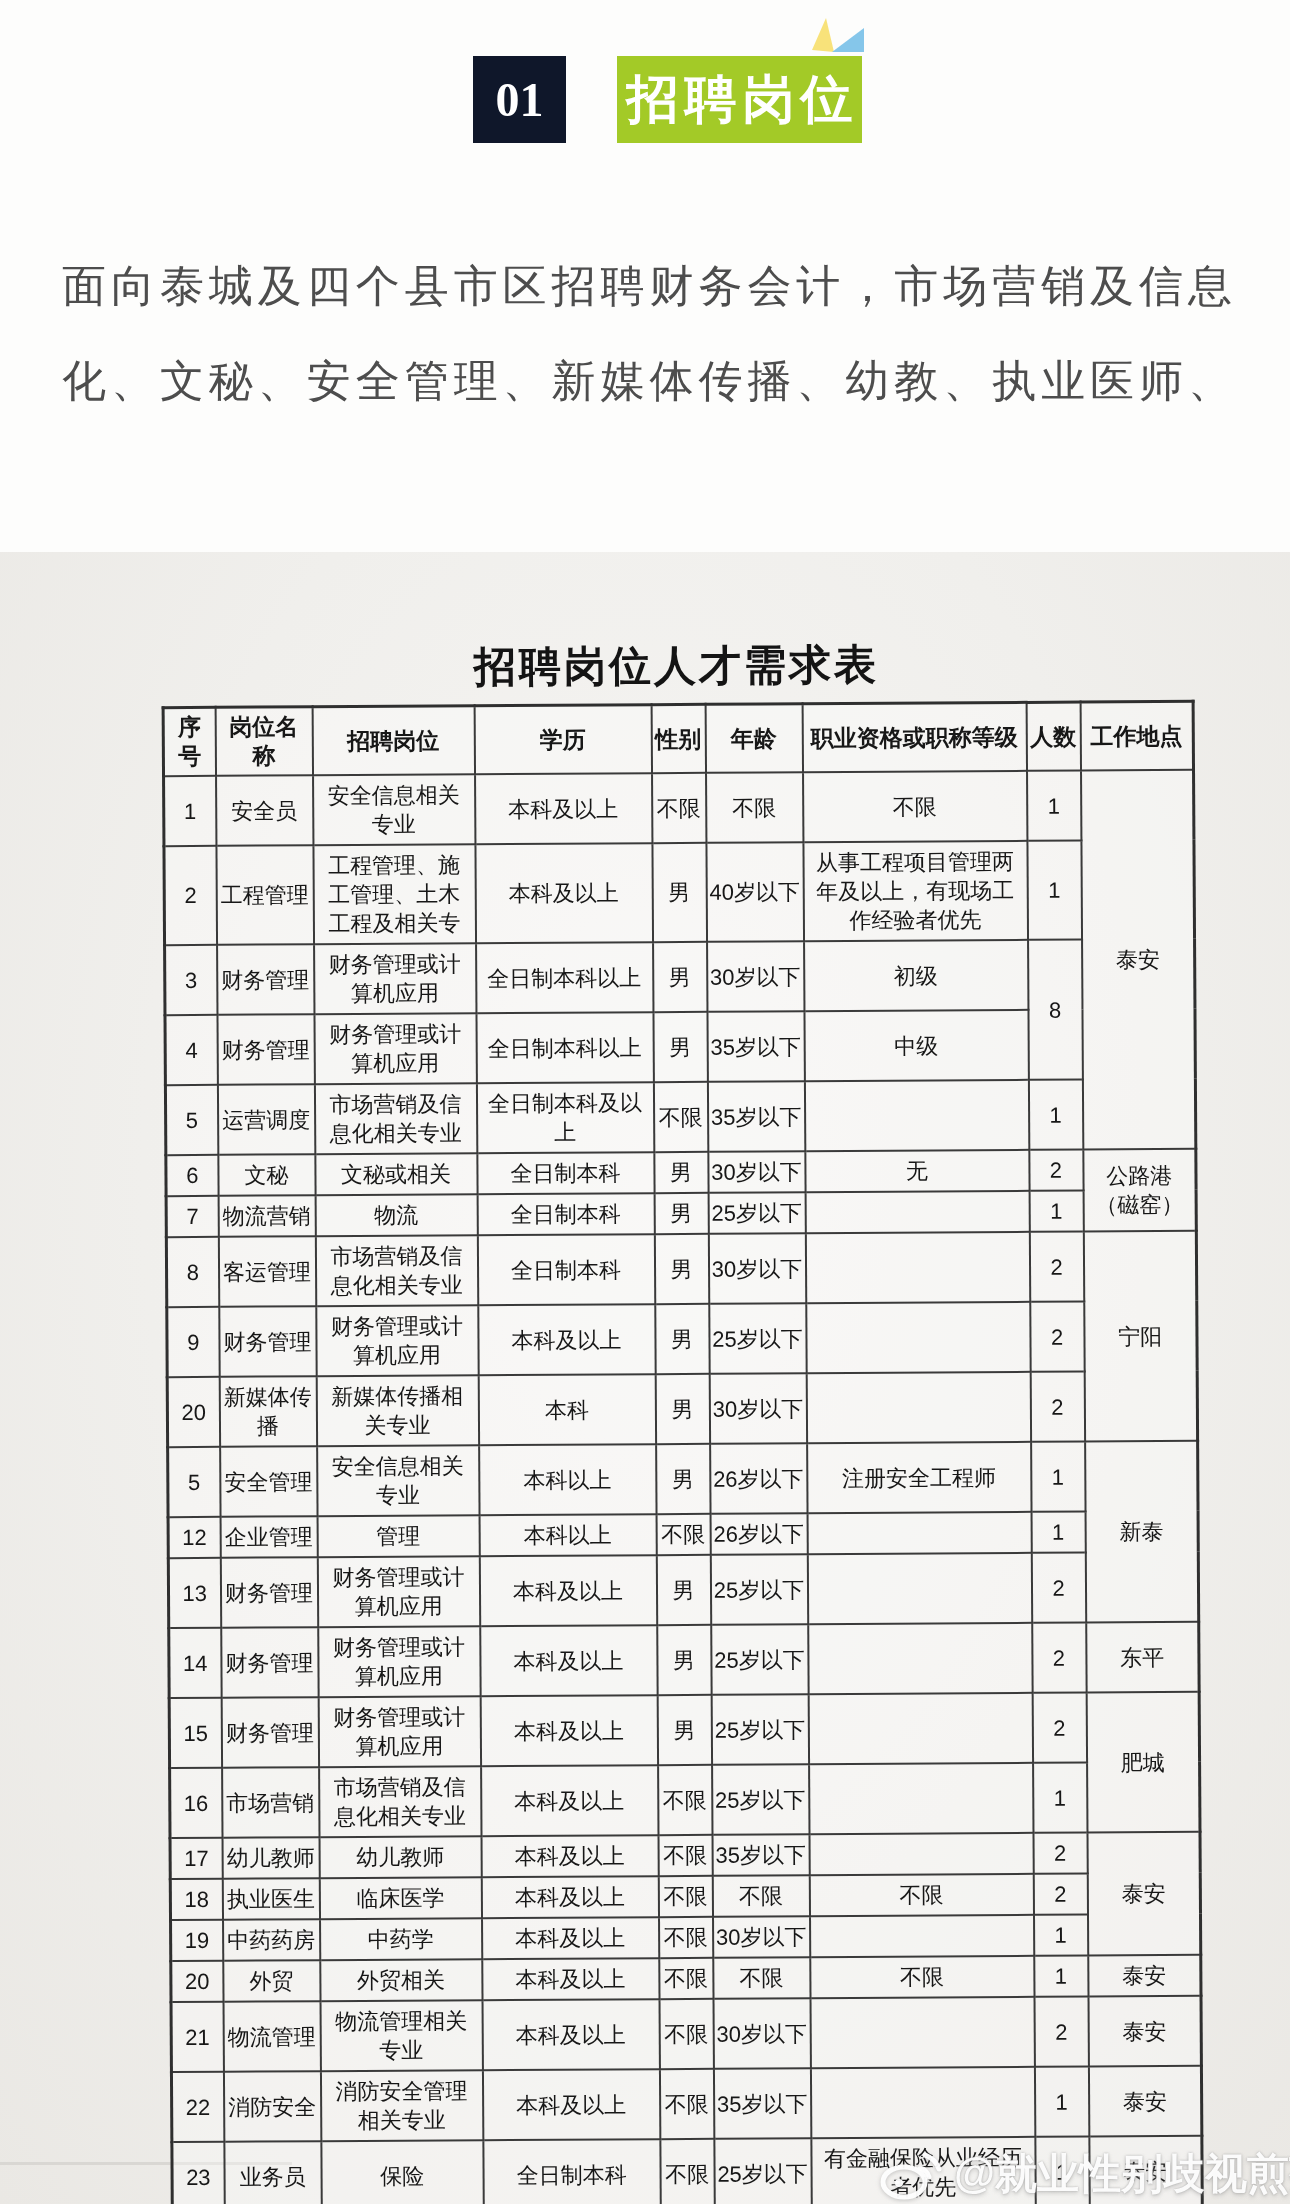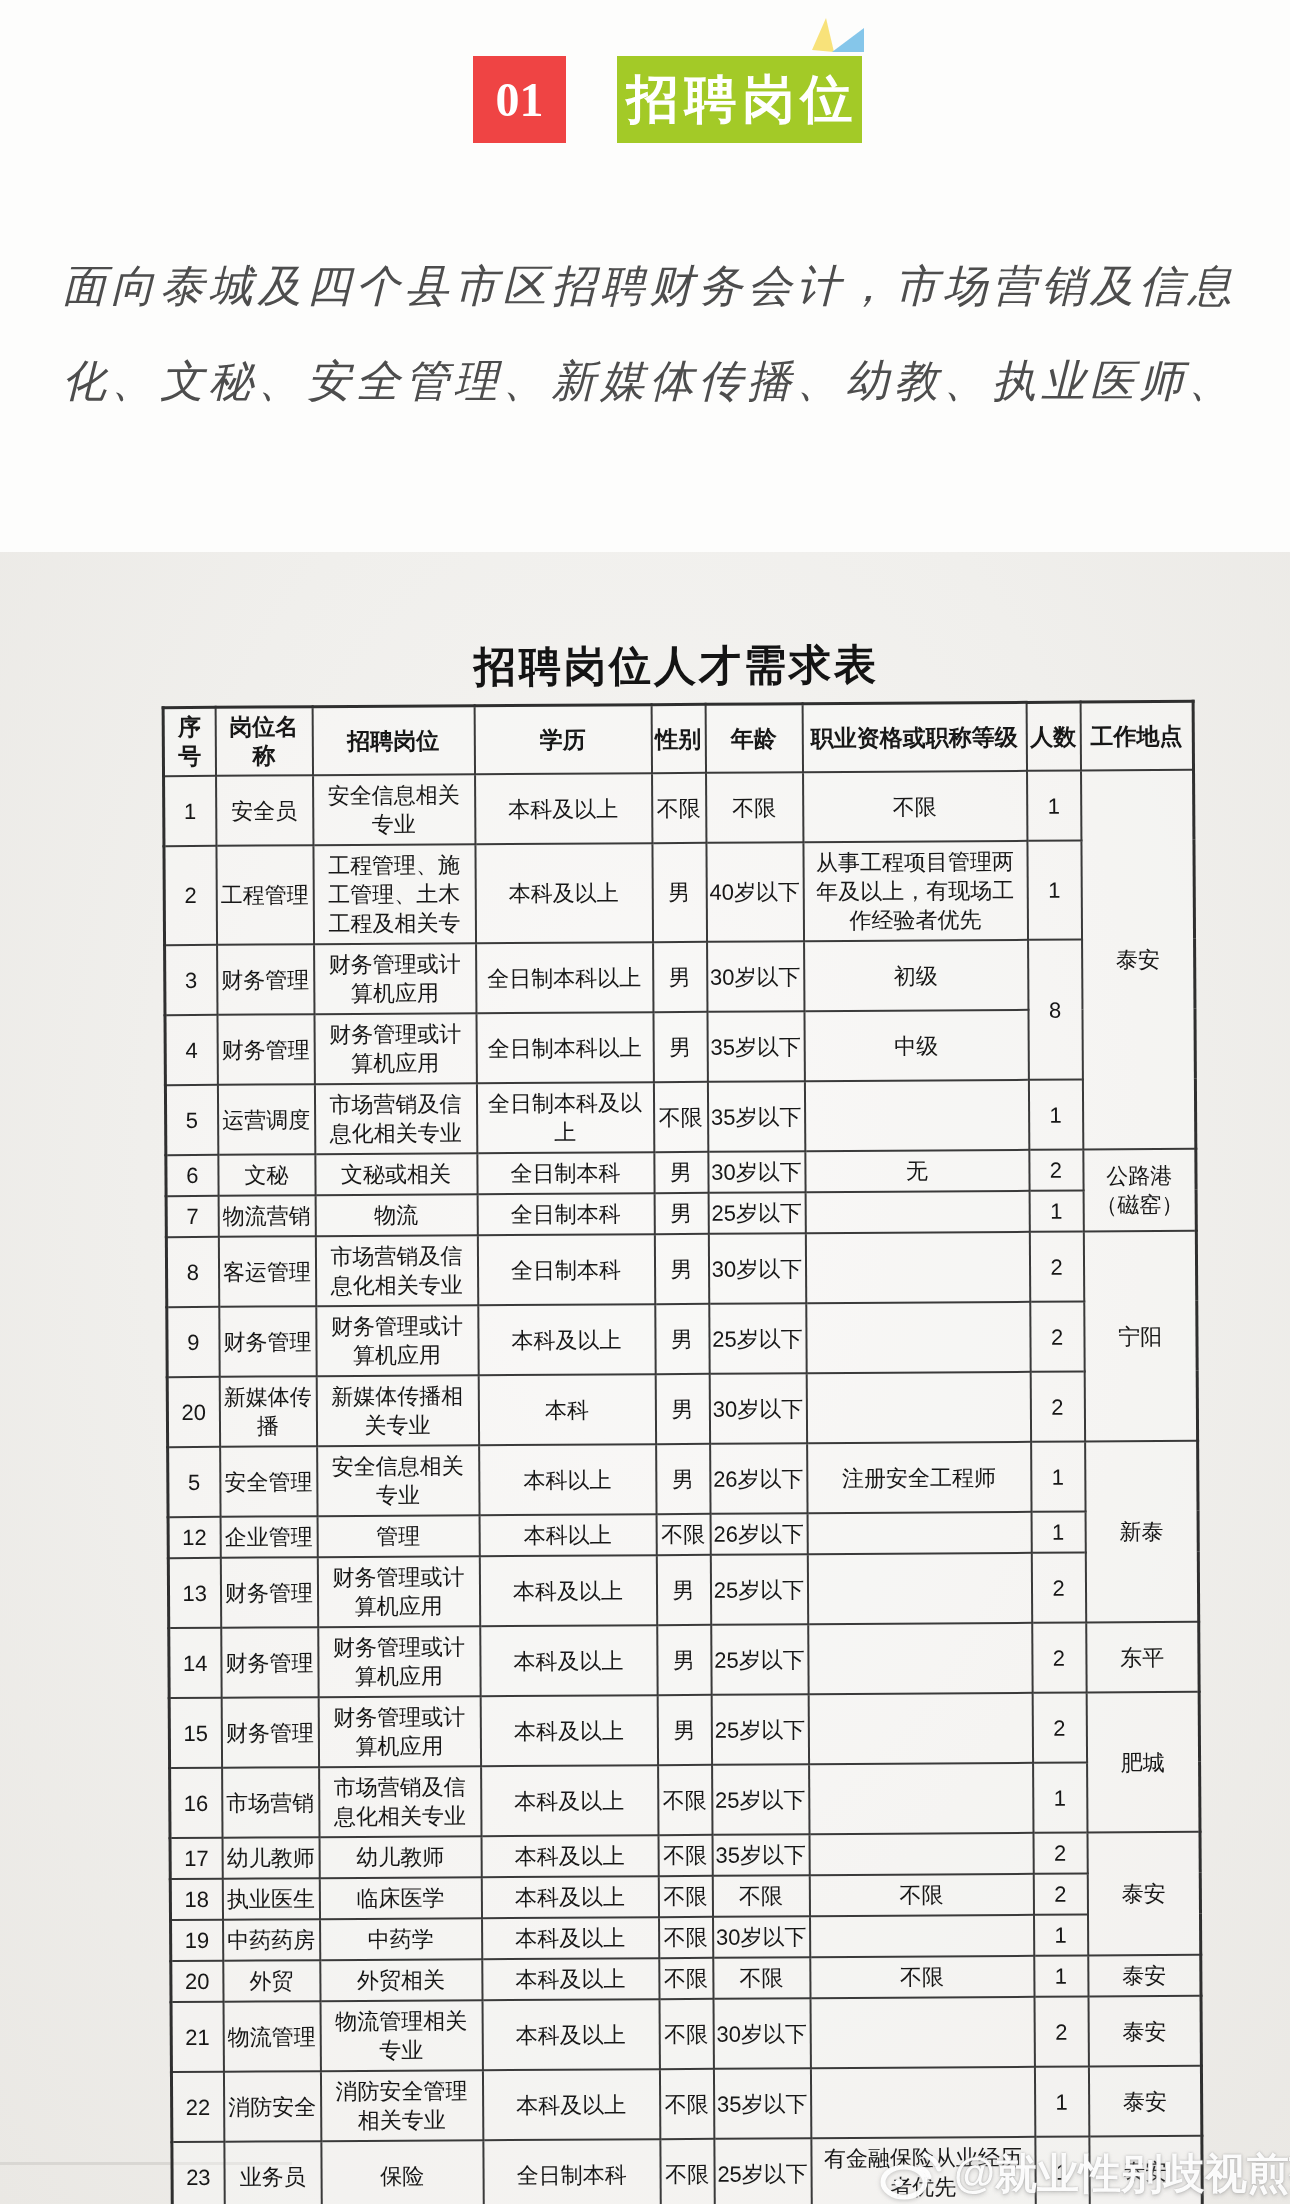--- a/index.html
+++ b/index.html
@@ -27,21 +27,21 @@
     font-size:52px;font-weight:700;letter-spacing:6px;
     text-indent:6px;
     margin-left:40px;
   }
   .tri-decor{position:absolute;left:810px;top:18px;width:56px;height:38px;}
   
   .intro{
     position:absolute;left:62px;top:238px;width:1170px;
     color:#4d4d4d;font-size:44px;line-height:95px;
   }
-  .intro-line{text-align:justify;text-align-last:justify;font-style:italic;}
+  .intro-line{text-align:justify;text-align-last:justify;}
   .intro-line.last{text-align-last:left;}
   
   .photo-area{
     position:absolute;left:0;top:552px;width:1290px;height:1652px;
     background:radial-gradient(ellipse at 50% 38%, #f6f5f3 0%, #f0efec 55%, #eae8e4 100%);
   }
   .photo-edge{
     position:absolute;left:0;top:2162px;width:292px;height:3px;
     background:#d9d7d3;
   }
@@ -81,21 +81,21 @@
     text-shadow:0 0 2px rgba(150,150,150,0.75), 0 2px 4px rgba(140,140,140,0.4);
     white-space:nowrap;
   }
   .watermark svg{filter:drop-shadow(0 1px 2px rgba(140,140,140,0.5));}
 </style>
 </head>
 <body>
 
 <div class="page">
 
-  <div class="num-badge" style="background:#ef4444;">01</div>
+  <div class="num-badge" style="background:#0f172a;">01</div>
   <div class="title-badge" style="background:#a3ca27;">招聘岗位</div>
   <svg class="tri-decor" viewBox="0 0 56 38" xmlns="http://www.w3.org/2000/svg">
     <polygon points="16,0 2,32 24,34" fill="#f8e27a"></polygon>
     <polygon points="22,34 54,10 54,34" fill="#85c6ea"></polygon>
   </svg>
 
   <div class="intro">
     <div class="intro-line">面向泰城及四个县市区招聘财务会计，市场营销及信息</div>
     <div class="intro-line">化、文秘、安全管理、新媒体传播、幼教、执业医师、</div>
   </div>

